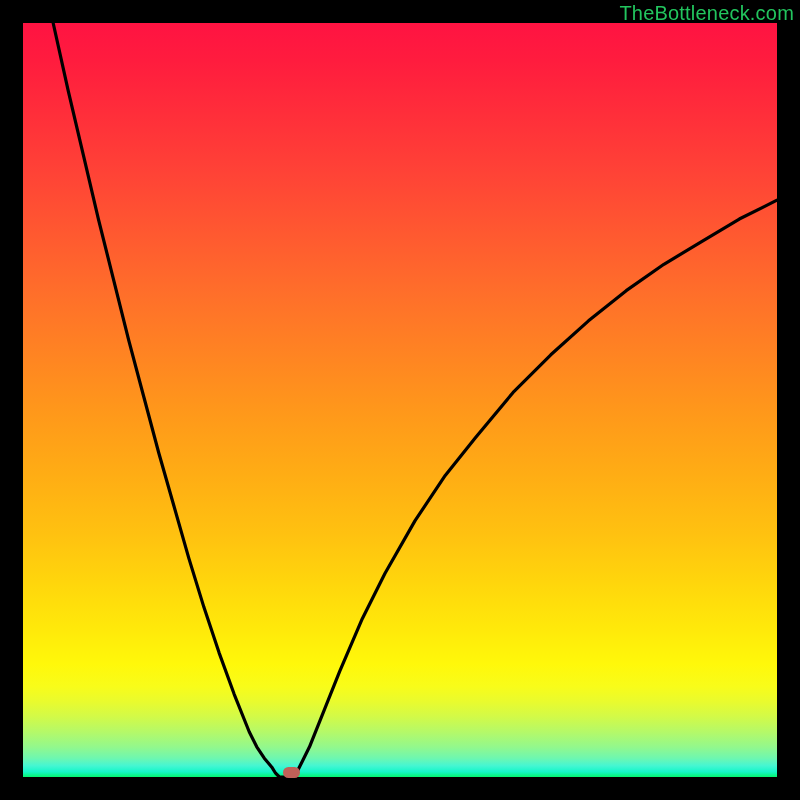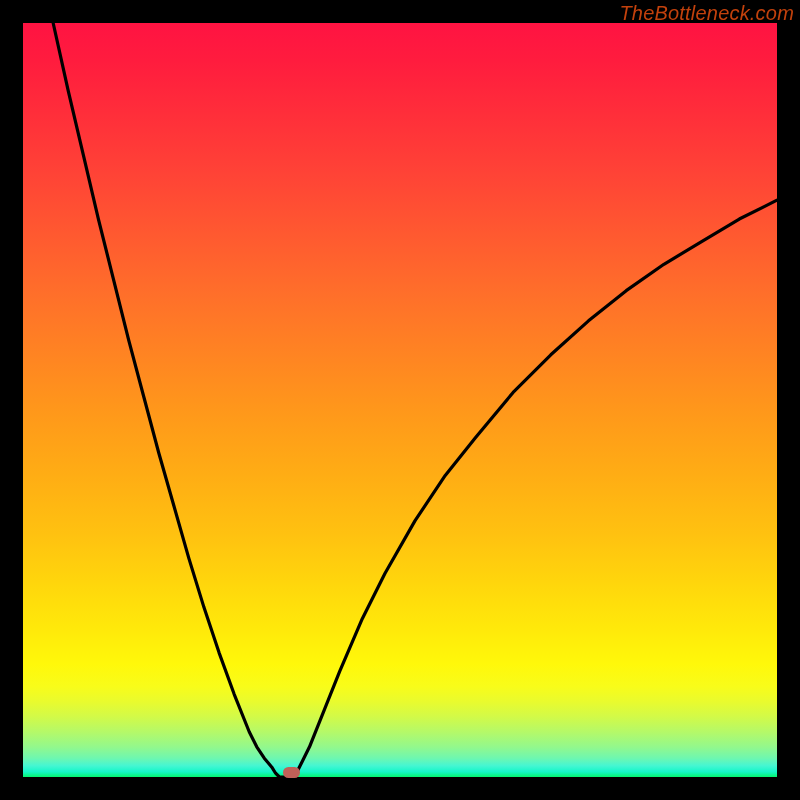--- a/index.html
+++ b/index.html
@@ -48,24 +48,23 @@
       #6ef7b0 97.5%,
       #45f6d2 98.5%,
       #16f7c9 99.3%,
       #05f56f 100%
     );
   }
   .watermark {
     position: absolute;
     top: 2px;
     right: 6px;
-    color: #c2410c;
+    color: #22c55e;
     font-size: 20px;
     letter-spacing: 0.2px;
-    font-style: italic;
   }
   svg.curve {
     position: absolute;
     left: 0;
     top: 0;
     width: 754px;
     height: 754px;
     overflow: visible;
   }
   .marker {

